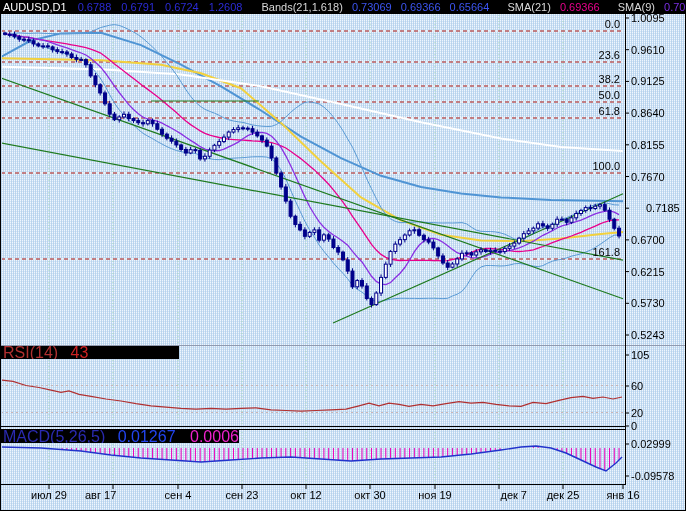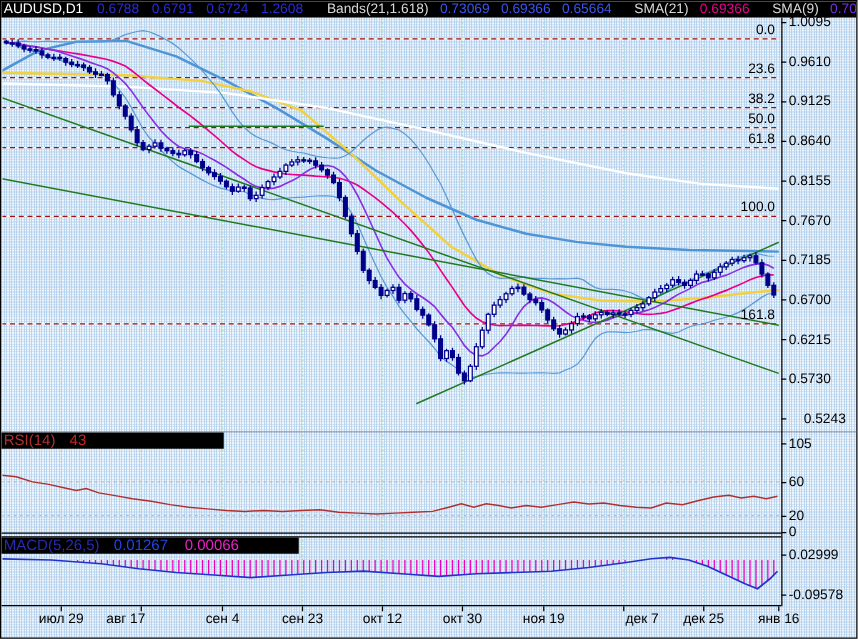--- a/index.html
+++ b/index.html
@@ -17,21 +17,21 @@
   }
   .tb span{display:inline-block;}
   .sym{color:#ffffff;margin:0 8px 0 2px;}
   .ohlc{color:#2b2bd5;margin-right:7px;}
   .indlab{color:#d8d8d8;margin:0 6px 0 9px;}
   .bval{color:#3c55f0;margin-right:6px;}
   .mval{color:#e8008c;margin-right:6px;}
   .pval{color:#7a2fe2;margin-right:6px;}
   .hdr{
     position:absolute;left:0;height:13px;background:#000;
-    white-space:nowrap;overflow:hidden;font-size:12px;line-height:13px;
+    white-space:nowrap;overflow:hidden;font-size:16px;line-height:13px;
   }
   #rsiHdr{top:345px;width:178px;}
   #macdHdr{top:429px;width:238px;}
   .rsilab{color:#b03030;margin:0 8px 0 2px;}
   .rsival{color:#cc2222;}
   .macdlab{color:#2a2ab0;margin:0 8px 0 2px;}
   .macdv1{color:#2244ee;margin-right:10px;}
   .macdv2{color:#ee22cc;}
   svg{position:absolute;left:0;top:0;}
   .lbl{position:absolute;font-size:11px;color:#000;line-height:12px;white-space:nowrap;}
@@ -547,25 +547,25 @@
     <span class="macdv2">0.00066</span>
   </div>
 
   <div id="labels">
       <div class="lbl" style="left: 630px; top: 11px;">1.0095</div>
       <div class="lbl" style="left: 630px; top: 42.7px;">0.9610</div>
       <div class="lbl" style="left: 630px; top: 74.4px;">0.9125</div>
       <div class="lbl" style="left: 630px; top: 106.1px;">0.8640</div>
       <div class="lbl" style="left: 630px; top: 137.8px;">0.8155</div>
       <div class="lbl" style="left: 630px; top: 169.5px;">0.7670</div>
-      <div class="lbl" style="left: 630px; top: 201.2px;">0.7185</div>
+      <div class="lbl" style="left: 630px; top: 201.2px; padding-left: 15px;">0.7185</div>
       <div class="lbl" style="left: 630px; top: 232.9px;">0.6700</div>
       <div class="lbl" style="left: 630px; top: 264.6px;">0.6215</div>
       <div class="lbl" style="left: 630px; top: 296.3px;">0.5730</div>
-      <div class="lbl" style="left: 630px; top: 328px; margin-left: 12px;">0.5243</div>
+      <div class="lbl" style="left: 630px; top: 328px;">0.5243</div>
       <div class="lbl fiblbl" style="right: 65px; top: 17px;">0.0</div>
       <div class="lbl fiblbl" style="right: 65px; top: 48px;">23.6</div>
       <div class="lbl fiblbl" style="right: 65px; top: 72px;">38.2</div>
       <div class="lbl fiblbl" style="right: 65px; top: 88px;">50.0</div>
       <div class="lbl fiblbl" style="right: 65px; top: 104px;">61.8</div>
       <div class="lbl fiblbl" style="right: 65px; top: 159px;">100.0</div>
       <div class="lbl fiblbl" style="right: 65px; top: 245px;">161.8</div>
       <div class="lbl" style="left: 630px; top: 348px;">105</div>
       <div class="lbl" style="left: 630px; top: 379px;">60</div>
       <div class="lbl" style="left: 630px; top: 406px;">20</div>

